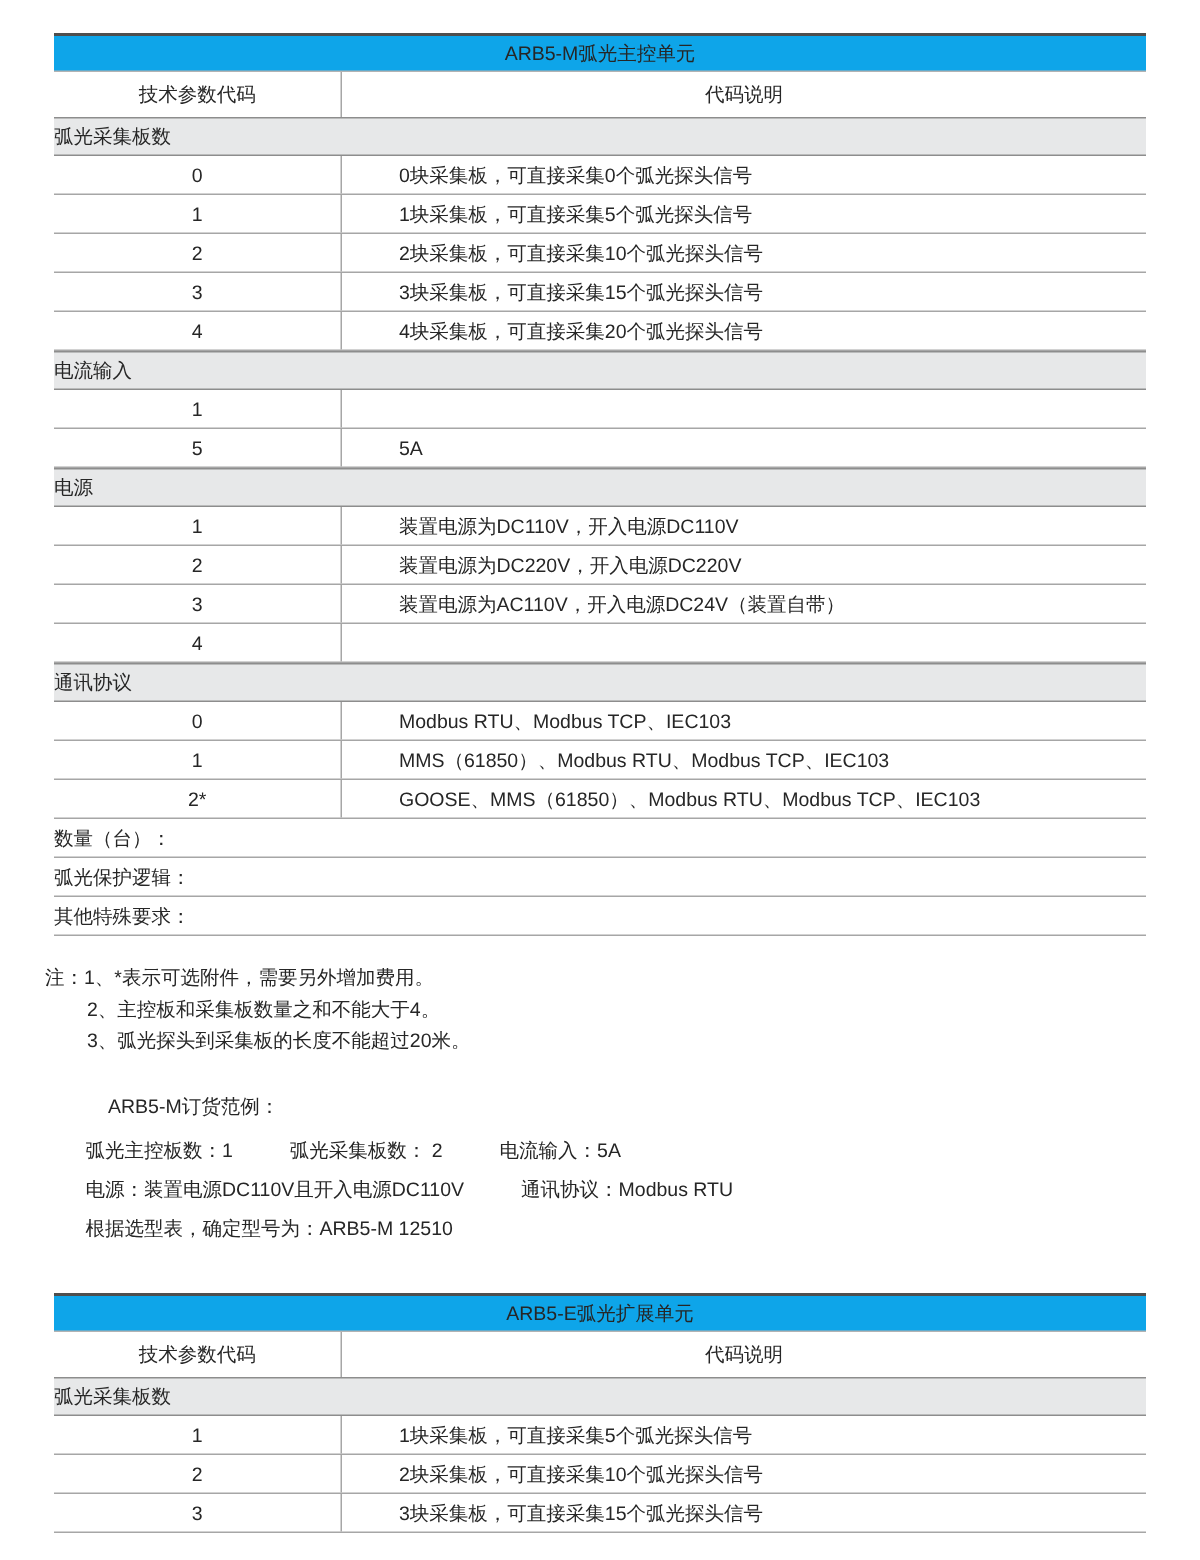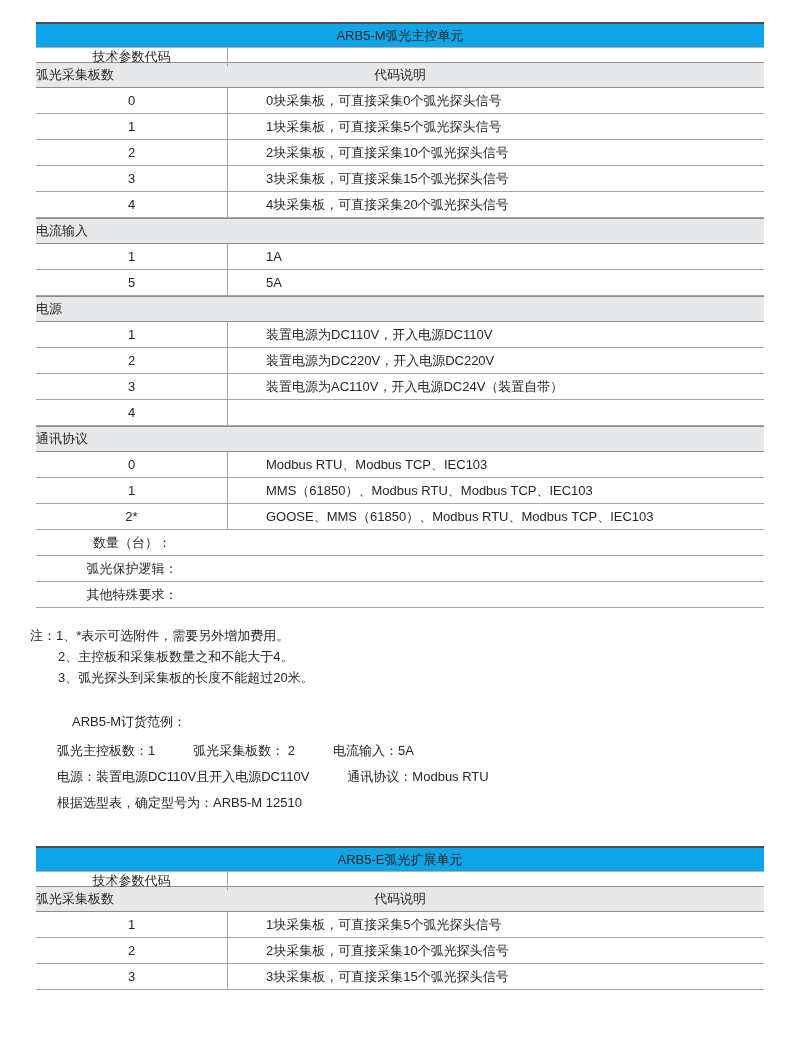--- a/index.html
+++ b/index.html
@@ -12,40 +12,40 @@
 
   
   .spec-table { margin:0 36px; border-top:2px solid #4e4e4e; }
   .spec-table.first { margin-top:22px; }
   .spec-table.second { margin-top:33px; }
 
   .t-title {
     height:24px; line-height:23px; text-align:center;
     background:#0ea5e9; border-bottom:1px solid #b3b3b3;
   }
-  .t-header { display:flex; height:14px;flex-direction:column; }
+  .t-header { display:flex; height:30px; }
   .t-cell { display:flex; align-items:center; }
   .t-cell.c1 {
     width:192px; justify-content:center; text-align:center;
     border-right:1px solid #a6a6a6;
   }
   .t-cell.c2 { flex:1; padding-left:38px; }
   .t-header .t-cell.c2 { justify-content:center; padding-left:0; }
 
   .t-section {
     height:26px; background:#e7e8e9;
     border-top:1px solid #8d8d8d; border-bottom:1px solid #8d8d8d;
     display:flex; align-items:center;
   }
   .t-section-label { width:192px; }
 
   .t-row { display:flex; height:26px; border-bottom:1px solid #a6a6a6; }
 
   .t-full { display:flex; height:26px; border-bottom:1px solid #a6a6a6; align-items:center; }
-  .t-full-label { width:192px; text-align:center; }
+  .t-full-label { width:192px; text-align:left; }
 
   
   .notes { margin:17px 0 0 30px; }
   .note-line { line-height:21px; }
   .note-line.indent { padding-left:28px; }
 
   
   .example { margin:24px 0 0 36px; }
   .ex-heading { line-height:20px;margin-left:36px; }
   .ex-line { display:flex; gap:38px; margin-left:21px; margin-top:6px; line-height:20px; }
@@ -83,21 +83,20 @@
       </div>
       <div class="t-row">
         <div class="t-cell c1">4</div>
         <div class="t-cell c2">4块采集板，可直接采集20个弧光探头信号</div>
       </div>
       <div class="t-section">
         <div class="t-section-label">电流输入</div>
       </div>
       <div class="t-row">
         <div class="t-cell c1">1</div>
-        <div class="t-cell c2">1A</div>
       </div>
       <div class="t-row">
         <div class="t-cell c1">5</div>
         <div class="t-cell c2">5A</div>
       </div>
       <div class="t-section">
         <div class="t-section-label">电源</div>
       </div>
       <div class="t-row">
         <div class="t-cell c1">1</div>

